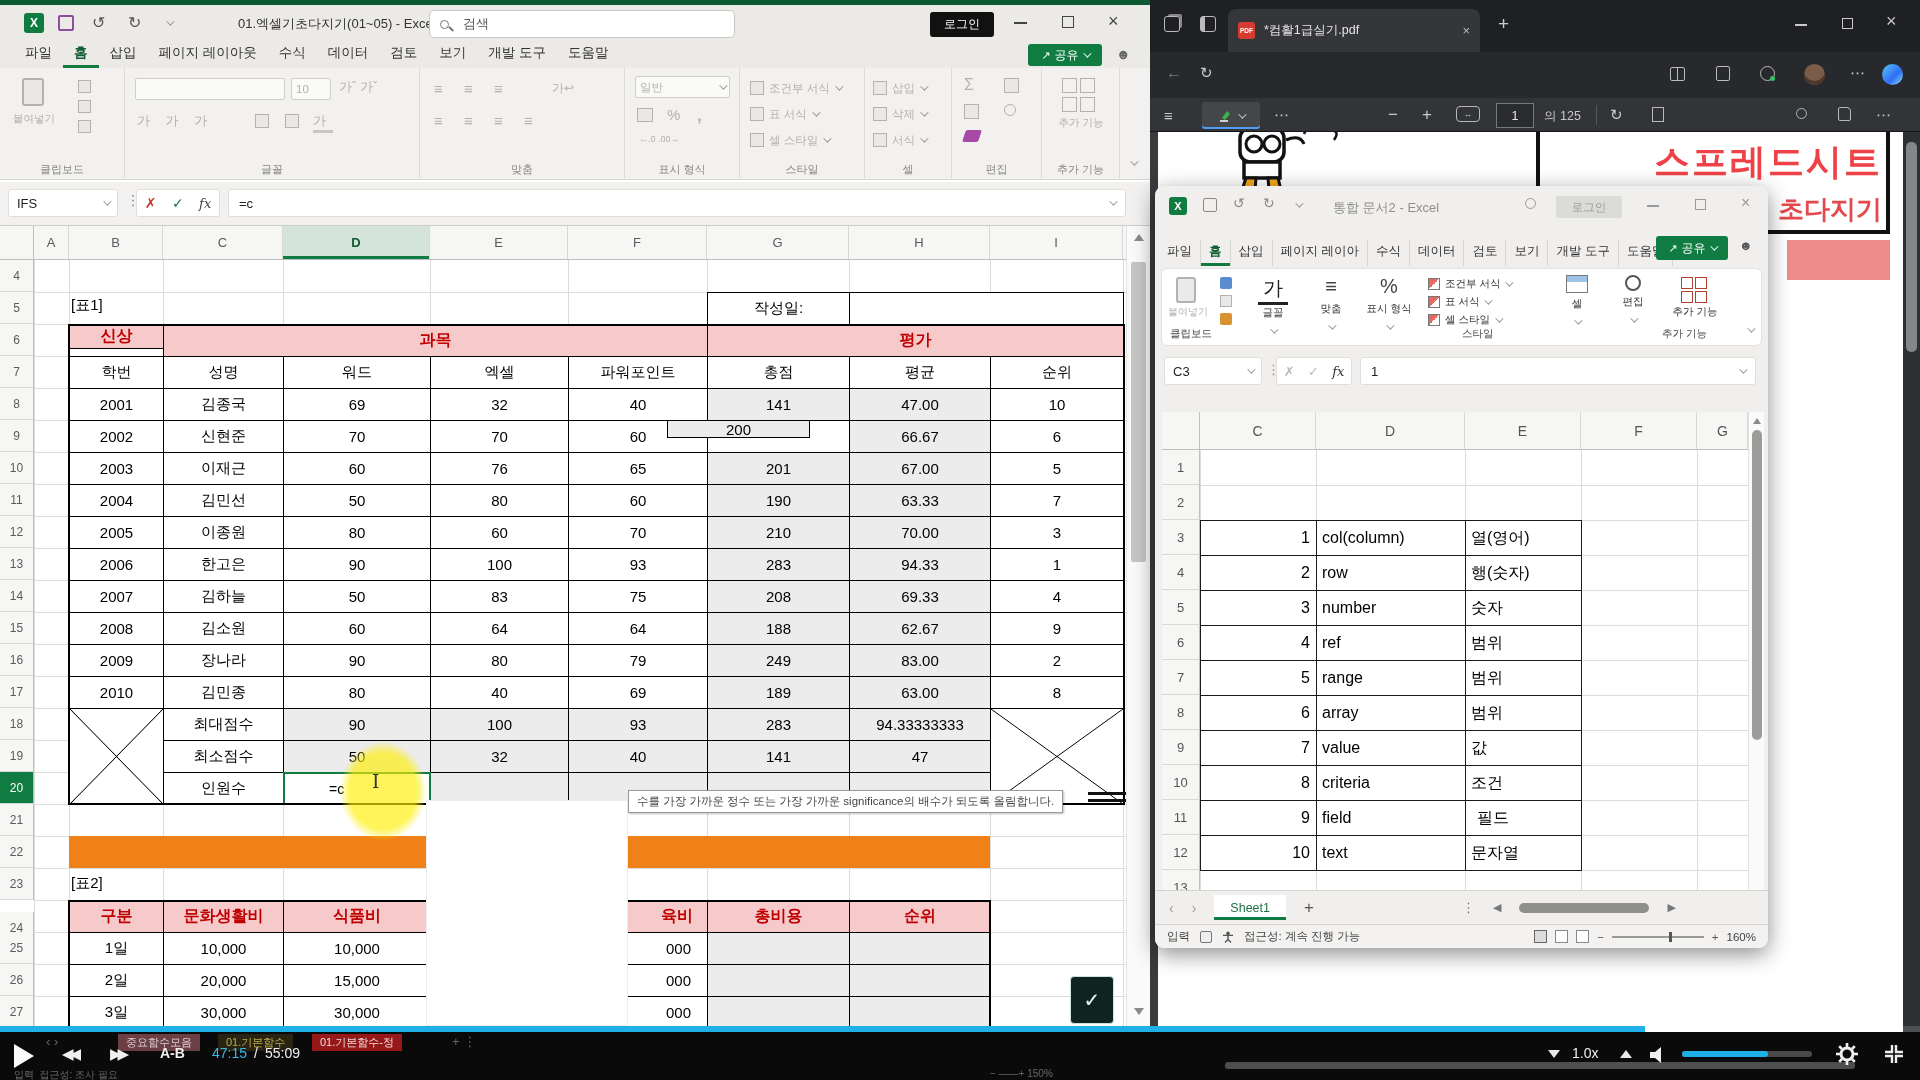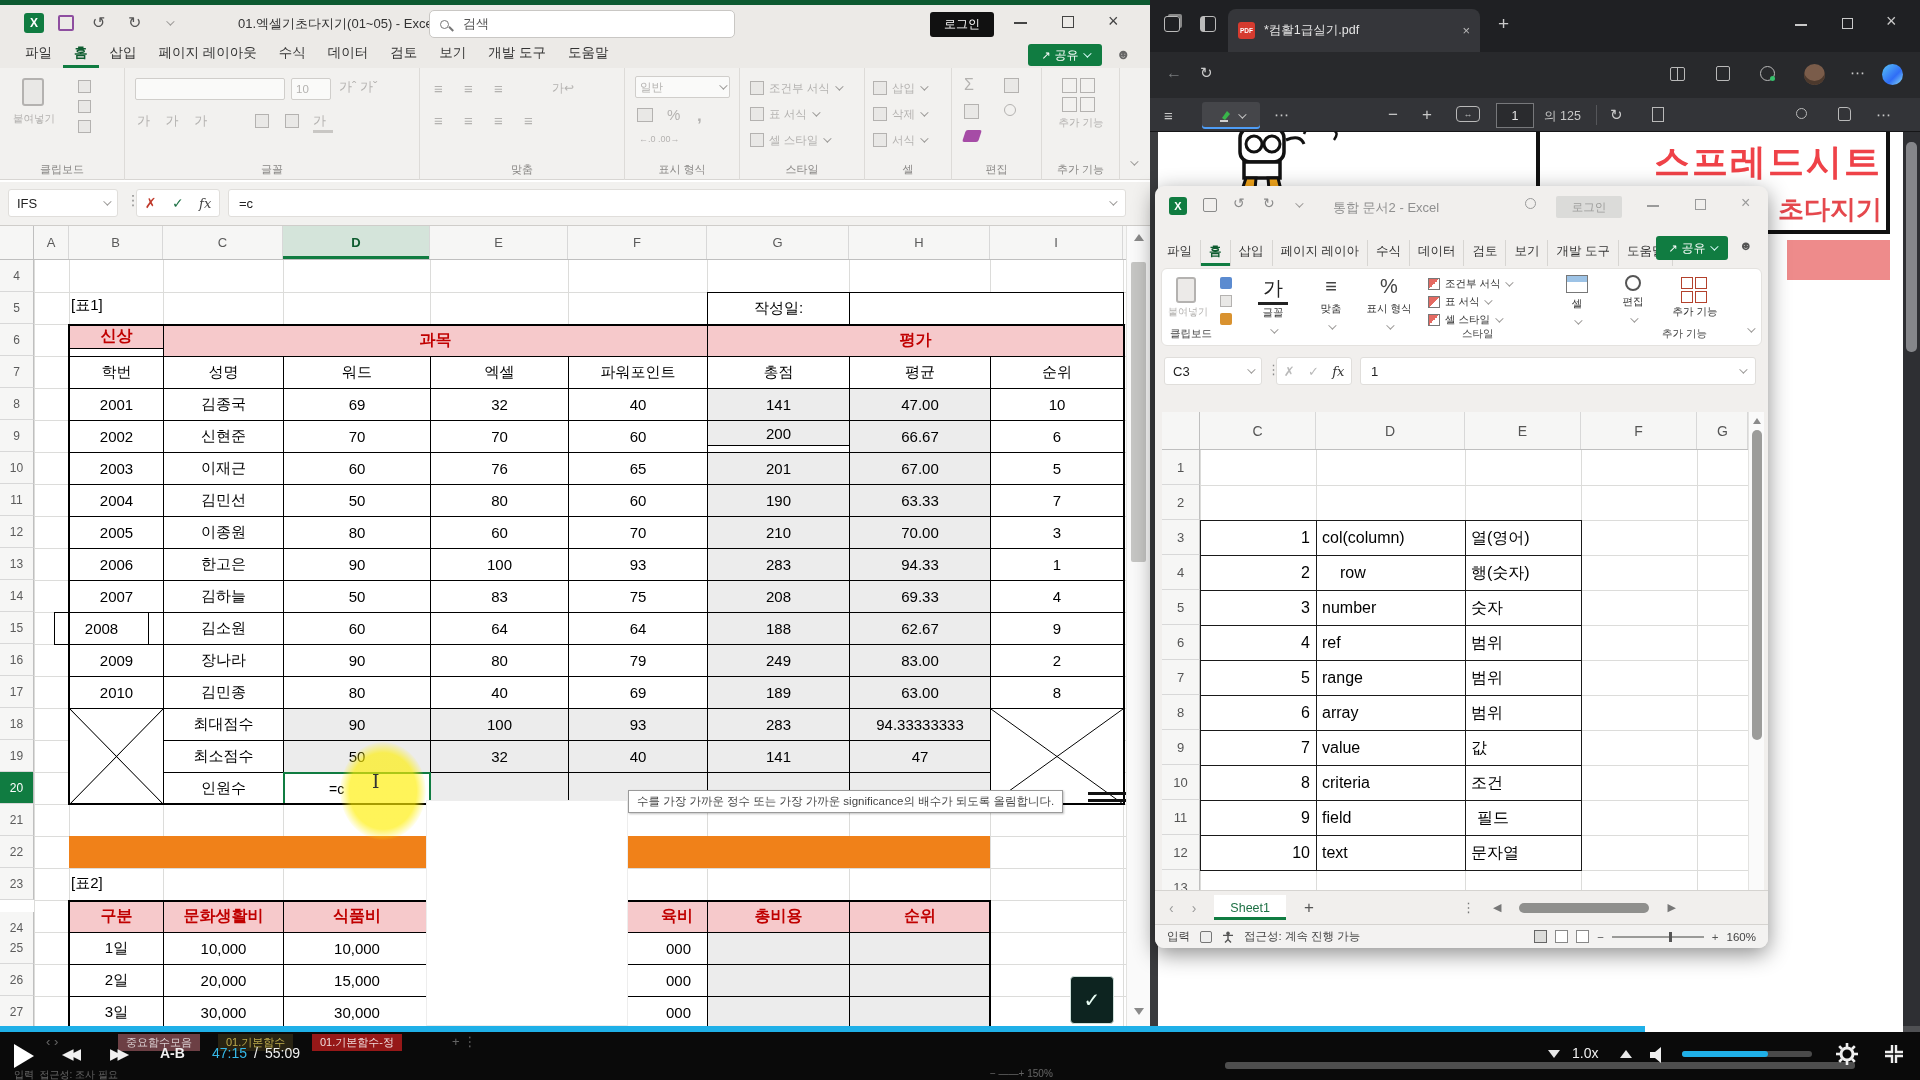--- a/index.html
+++ b/index.html
@@ -327,21 +327,21 @@
         <div class="cell " style="position: absolute; left: 430px; top: 128px; width: 139px; height: 33px;">32</div>
         <div class="cell " style="position: absolute; left: 568px; top: 128px; width: 140px; height: 33px;">40</div>
         <div class="cell grey" style="position: absolute; left: 707px; top: 128px; width: 143px; height: 33px;">141</div>
         <div class="cell grey" style="position: absolute; left: 849px; top: 128px; width: 142px; height: 33px;">47.00</div>
         <div class="cell " style="position: absolute; left: 990px; top: 128px; width: 134px; height: 33px;">10</div>
         <div class="cell " style="position: absolute; left: 69px; top: 160px; width: 95px; height: 33px;">2002</div>
         <div class="cell " style="position: absolute; left: 163px; top: 160px; width: 121px; height: 33px;">신현준</div>
         <div class="cell " style="position: absolute; left: 283px; top: 160px; width: 148px; height: 33px;">70</div>
         <div class="cell " style="position: absolute; left: 430px; top: 160px; width: 139px; height: 33px;">70</div>
         <div class="cell " style="position: absolute; left: 568px; top: 160px; width: 140px; height: 33px;">60</div>
-        <div class="cell grey" style="position: absolute; left: 707px; top: 160px; width: 143px; height: 26px;">200</div>
+        <div class="cell grey" style="position: absolute; left: 667px; top: 160px; width: 143px; height: 18px;">200</div>
         <div class="cell grey" style="position: absolute; left: 849px; top: 160px; width: 142px; height: 33px;">66.67</div>
         <div class="cell " style="position: absolute; left: 990px; top: 160px; width: 134px; height: 33px;">6</div>
         <div class="cell " style="position: absolute; left: 69px; top: 192px; width: 95px; height: 33px;">2003</div>
         <div class="cell " style="position: absolute; left: 163px; top: 192px; width: 121px; height: 33px;">이재근</div>
         <div class="cell " style="position: absolute; left: 283px; top: 192px; width: 148px; height: 33px;">60</div>
         <div class="cell " style="position: absolute; left: 430px; top: 192px; width: 139px; height: 33px;">76</div>
         <div class="cell " style="position: absolute; left: 568px; top: 192px; width: 140px; height: 33px;">65</div>
         <div class="cell grey" style="position: absolute; left: 707px; top: 192px; width: 143px; height: 33px;">201</div>
         <div class="cell grey" style="position: absolute; left: 849px; top: 192px; width: 142px; height: 33px;">67.00</div>
         <div class="cell " style="position: absolute; left: 990px; top: 192px; width: 134px; height: 33px;">5</div>
@@ -370,21 +370,21 @@
         <div class="cell grey" style="position: absolute; left: 849px; top: 288px; width: 142px; height: 33px;">94.33</div>
         <div class="cell " style="position: absolute; left: 990px; top: 288px; width: 134px; height: 33px;">1</div>
         <div class="cell " style="position: absolute; left: 69px; top: 320px; width: 95px; height: 33px;">2007</div>
         <div class="cell " style="position: absolute; left: 163px; top: 320px; width: 121px; height: 33px;">김하늘</div>
         <div class="cell " style="position: absolute; left: 283px; top: 320px; width: 148px; height: 33px;">50</div>
         <div class="cell " style="position: absolute; left: 430px; top: 320px; width: 139px; height: 33px;">83</div>
         <div class="cell " style="position: absolute; left: 568px; top: 320px; width: 140px; height: 33px;">75</div>
         <div class="cell grey" style="position: absolute; left: 707px; top: 320px; width: 143px; height: 33px;">208</div>
         <div class="cell grey" style="position: absolute; left: 849px; top: 320px; width: 142px; height: 33px;">69.33</div>
         <div class="cell " style="position: absolute; left: 990px; top: 320px; width: 134px; height: 33px;">4</div>
-        <div class="cell " style="position: absolute; left: 54px; top: 352px; width: 95px; height: 33px;">2008</div>
+        <div class="cell " style="position: absolute; left: 69px; top: 352px; width: 95px; height: 33px;">2008</div>
         <div class="cell " style="position: absolute; left: 163px; top: 352px; width: 121px; height: 33px;">김소원</div>
         <div class="cell " style="position: absolute; left: 283px; top: 352px; width: 148px; height: 33px;">60</div>
         <div class="cell " style="position: absolute; left: 430px; top: 352px; width: 139px; height: 33px;">64</div>
         <div class="cell " style="position: absolute; left: 568px; top: 352px; width: 140px; height: 33px;">64</div>
         <div class="cell grey" style="position: absolute; left: 707px; top: 352px; width: 143px; height: 33px;">188</div>
         <div class="cell grey" style="position: absolute; left: 849px; top: 352px; width: 142px; height: 33px;">62.67</div>
         <div class="cell " style="position: absolute; left: 990px; top: 352px; width: 134px; height: 33px;">9</div>
         <div class="cell " style="position: absolute; left: 69px; top: 384px; width: 95px; height: 33px;">2009</div>
         <div class="cell " style="position: absolute; left: 163px; top: 384px; width: 121px; height: 33px;">장나라</div>
         <div class="cell " style="position: absolute; left: 283px; top: 384px; width: 148px; height: 33px;">90</div>
@@ -660,21 +660,21 @@
           <div class="m-rowhdr" style="top: 245px; height: 35px;">8</div>
           <div class="m-rowhdr" style="top: 280px; height: 35px;">9</div>
           <div class="m-rowhdr" style="top: 315px; height: 35px;">10</div>
           <div class="m-rowhdr" style="top: 350px; height: 35px;">11</div>
           <div class="m-rowhdr" style="top: 385px; height: 35px;">12</div>
           <div class="m-rowhdr" style="top: 420px; height: 35px;">13</div>
           <div class="m-cell" style="position: absolute; left: 38px; top: 70px; width: 117px; height: 36px; justify-content: flex-end; padding-right: 6px;">1</div>
           <div class="m-cell" style="position: absolute; left: 154px; top: 70px; width: 150px; height: 36px; padding-left: 5px;">col(column)</div>
           <div class="m-cell" style="position: absolute; left: 303px; top: 70px; width: 117px; height: 36px; padding-left: 5px;">열(영어)</div>
           <div class="m-cell" style="position: absolute; left: 38px; top: 105px; width: 117px; height: 36px; justify-content: flex-end; padding-right: 6px;">2</div>
-          <div class="m-cell" style="position: absolute; left: 154px; top: 105px; width: 150px; height: 36px; padding-left: 23px;">row</div>
+          <div class="m-cell" style="position: absolute; left: 154px; top: 105px; width: 150px; height: 36px; padding-left: 5px;">row</div>
           <div class="m-cell" style="position: absolute; left: 303px; top: 105px; width: 117px; height: 36px; padding-left: 5px;">행(숫자)</div>
           <div class="m-cell" style="position: absolute; left: 38px; top: 140px; width: 117px; height: 36px; justify-content: flex-end; padding-right: 6px;">3</div>
           <div class="m-cell" style="position: absolute; left: 154px; top: 140px; width: 150px; height: 36px; padding-left: 5px;">number</div>
           <div class="m-cell" style="position: absolute; left: 303px; top: 140px; width: 117px; height: 36px; padding-left: 5px;">숫자</div>
           <div class="m-cell" style="position: absolute; left: 38px; top: 175px; width: 117px; height: 36px; justify-content: flex-end; padding-right: 6px;">4</div>
           <div class="m-cell" style="position: absolute; left: 154px; top: 175px; width: 150px; height: 36px; padding-left: 5px;">ref</div>
           <div class="m-cell" style="position: absolute; left: 303px; top: 175px; width: 117px; height: 36px; padding-left: 5px;">범위</div>
           <div class="m-cell" style="position: absolute; left: 38px; top: 210px; width: 117px; height: 36px; justify-content: flex-end; padding-right: 6px;">5</div>
           <div class="m-cell" style="position: absolute; left: 154px; top: 210px; width: 150px; height: 36px; padding-left: 5px;">range</div>
           <div class="m-cell" style="position: absolute; left: 303px; top: 210px; width: 117px; height: 36px; padding-left: 5px;">범위</div>

